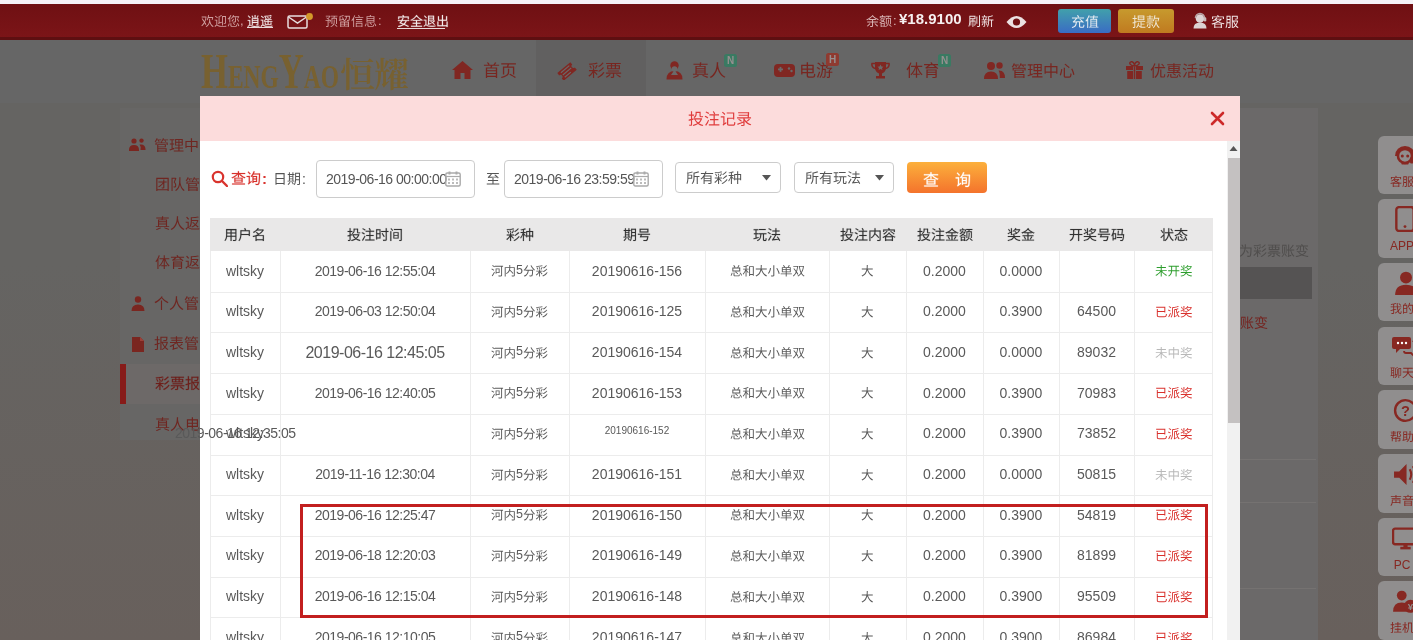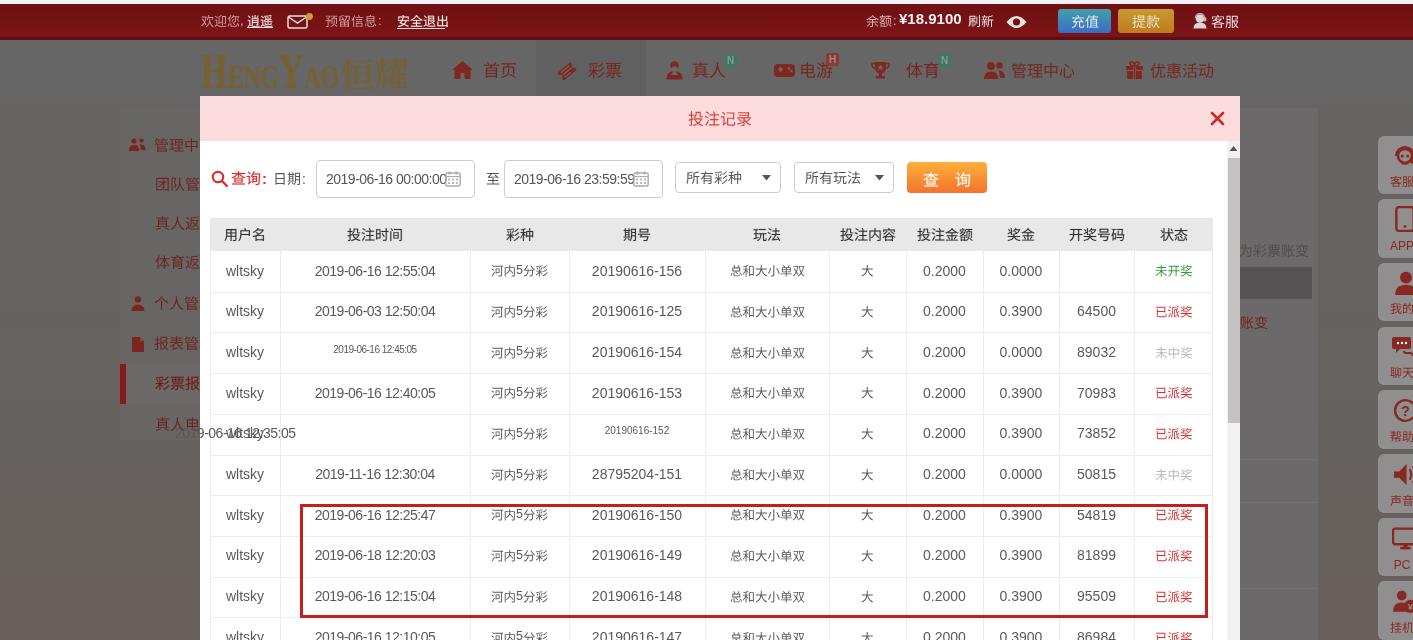--- a/index.html
+++ b/index.html
@@ -780,21 +780,21 @@
 <div style="position:absolute;left:821.0px;top:303.2px;width:400px;text-align:center;color:#595959;font-size:14px;font-weight:normal;font-family:'Liberation Sans',sans-serif">0.3900</div>
 <div style="position:absolute;left:896.5px;top:303.2px;width:400px;text-align:center;color:#595959;font-size:14px;font-weight:normal;font-family:'Liberation Sans',sans-serif">64500</div>
 <svg style="position:absolute;left:1154.8px;top:304.9px;overflow:visible" width="38" height="14">
     <g transform="translate(0,11.5) scale(0.01250)" fill="#d9302c">
       <use href="#gs5df2" x="0"></use>
       <use href="#gs6d3e" x="1000"></use>
       <use href="#gs5956" x="2000"></use>
     </g>
   </svg>
 <div style="position:absolute;left:45.0px;top:343.9px;width:400px;text-align:center;color:#595959;font-size:14px;font-weight:normal;font-family:'Liberation Sans',sans-serif">wltsky</div>
-<div style="position:absolute;left:175.0px;top:343.9px;width:400px;text-align:center;color:#595959;font-size:10px;font-weight:normal;letter-spacing:-0.5px;font-family:'Liberation Sans',sans-serif">2019-06-16 12:45:05</div>
+<div style="position:absolute;left:175.0px;top:343.9px;width:400px;text-align:center;color:#595959;font-size:16px;font-weight:normal;letter-spacing:-0.5px;font-family:'Liberation Sans',sans-serif">2019-06-16 12:45:05</div>
 <svg style="position:absolute;left:491.0px;top:345.6px;overflow:visible" width="25" height="14">
     <g transform="translate(0,11.5) scale(0.01250)" fill="#595959">
       <use href="#gs6cb3" x="0"></use>
       <use href="#gs5185" x="1000"></use>
     </g>
   </svg>
 <div style="position:absolute;left:516.0px;top:344.4px;color:#595959;font-size:12.5px;font-family:'Liberation Sans',sans-serif">5</div>
 <svg style="position:absolute;left:523.0px;top:345.6px;overflow:visible" width="25" height="14">
     <g transform="translate(0,11.5) scale(0.01250)" fill="#595959">
       <use href="#gs5206" x="0"></use>
@@ -917,21 +917,21 @@
       <use href="#gs5185" x="1000"></use>
     </g>
   </svg>
 <div style="position:absolute;left:516.0px;top:466.5px;color:#595959;font-size:12.5px;font-family:'Liberation Sans',sans-serif">5</div>
 <svg style="position:absolute;left:523.0px;top:467.7px;overflow:visible" width="25" height="14">
     <g transform="translate(0,11.5) scale(0.01250)" fill="#595959">
       <use href="#gs5206" x="0"></use>
       <use href="#gs5f69" x="1000"></use>
     </g>
   </svg>
-<div style="position:absolute;left:437.0px;top:466.0px;width:400px;text-align:center;color:#595959;font-size:14px;font-weight:normal;font-family:'Liberation Sans',sans-serif">28795204-151</div>
+<div style="position:absolute;left:437.0px;top:466.0px;width:400px;text-align:center;color:#595959;font-size:14px;font-weight:normal;font-family:'Liberation Sans',sans-serif">20190616-151</div>
 <svg style="position:absolute;left:729.5px;top:467.7px;overflow:visible" width="75" height="14">
     <g transform="translate(0,11.5) scale(0.01250)" fill="#595959">
       <use href="#gs603b" x="0"></use>
       <use href="#gs548c" x="1000"></use>
       <use href="#gs5927" x="2000"></use>
       <use href="#gs5c0f" x="3000"></use>
       <use href="#gs5355" x="4000"></use>
       <use href="#gs53cc" x="5000"></use>
     </g>
   </svg>

